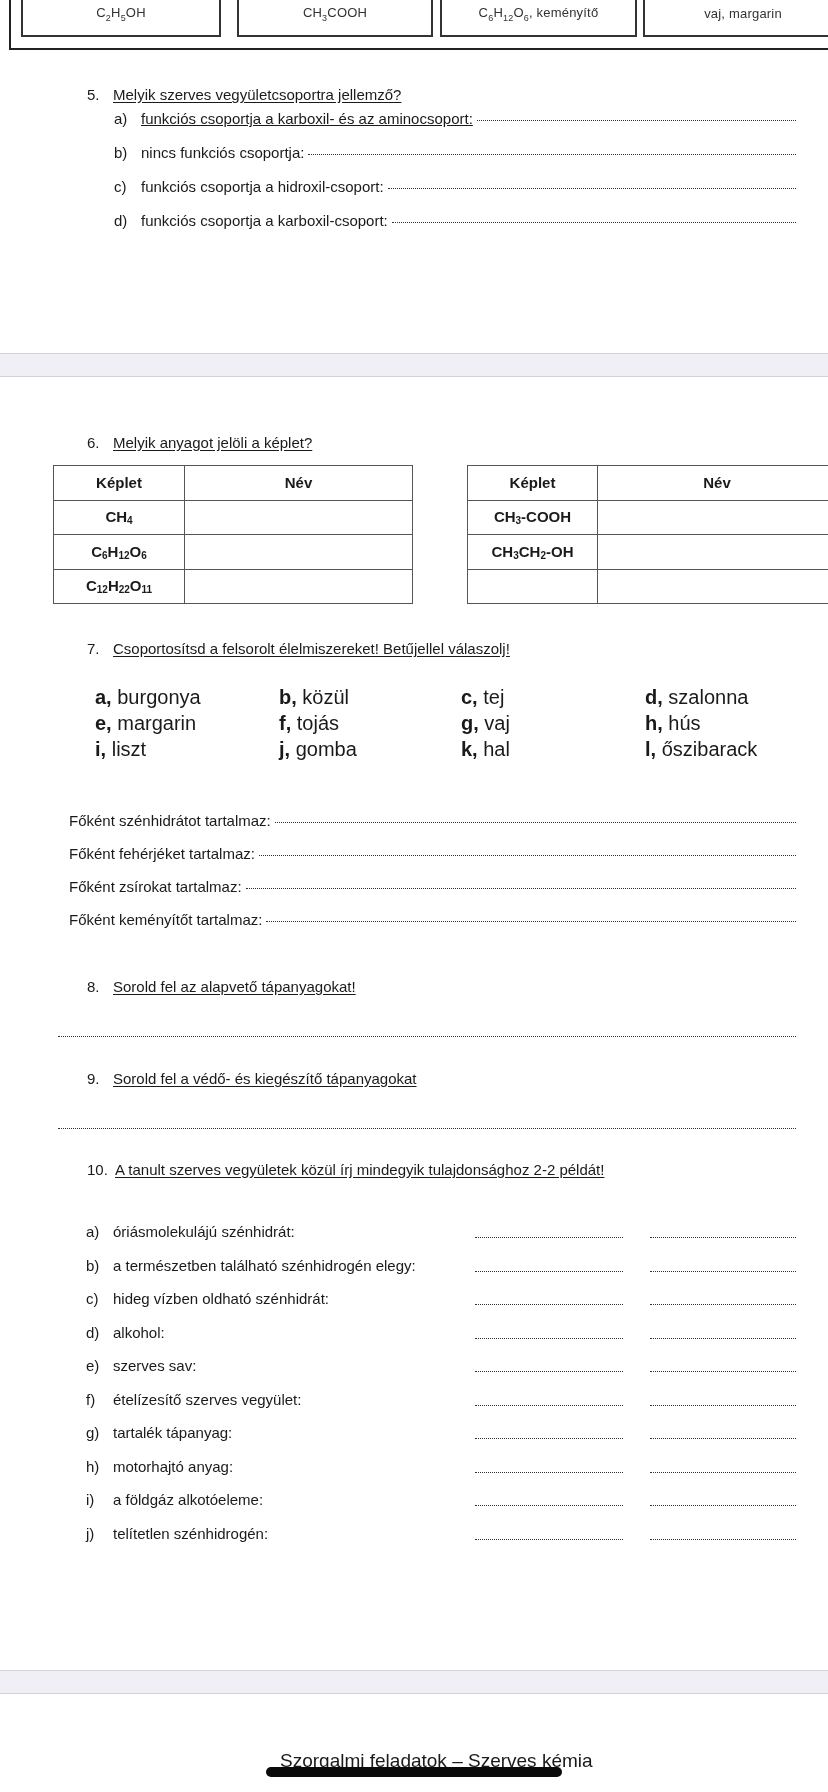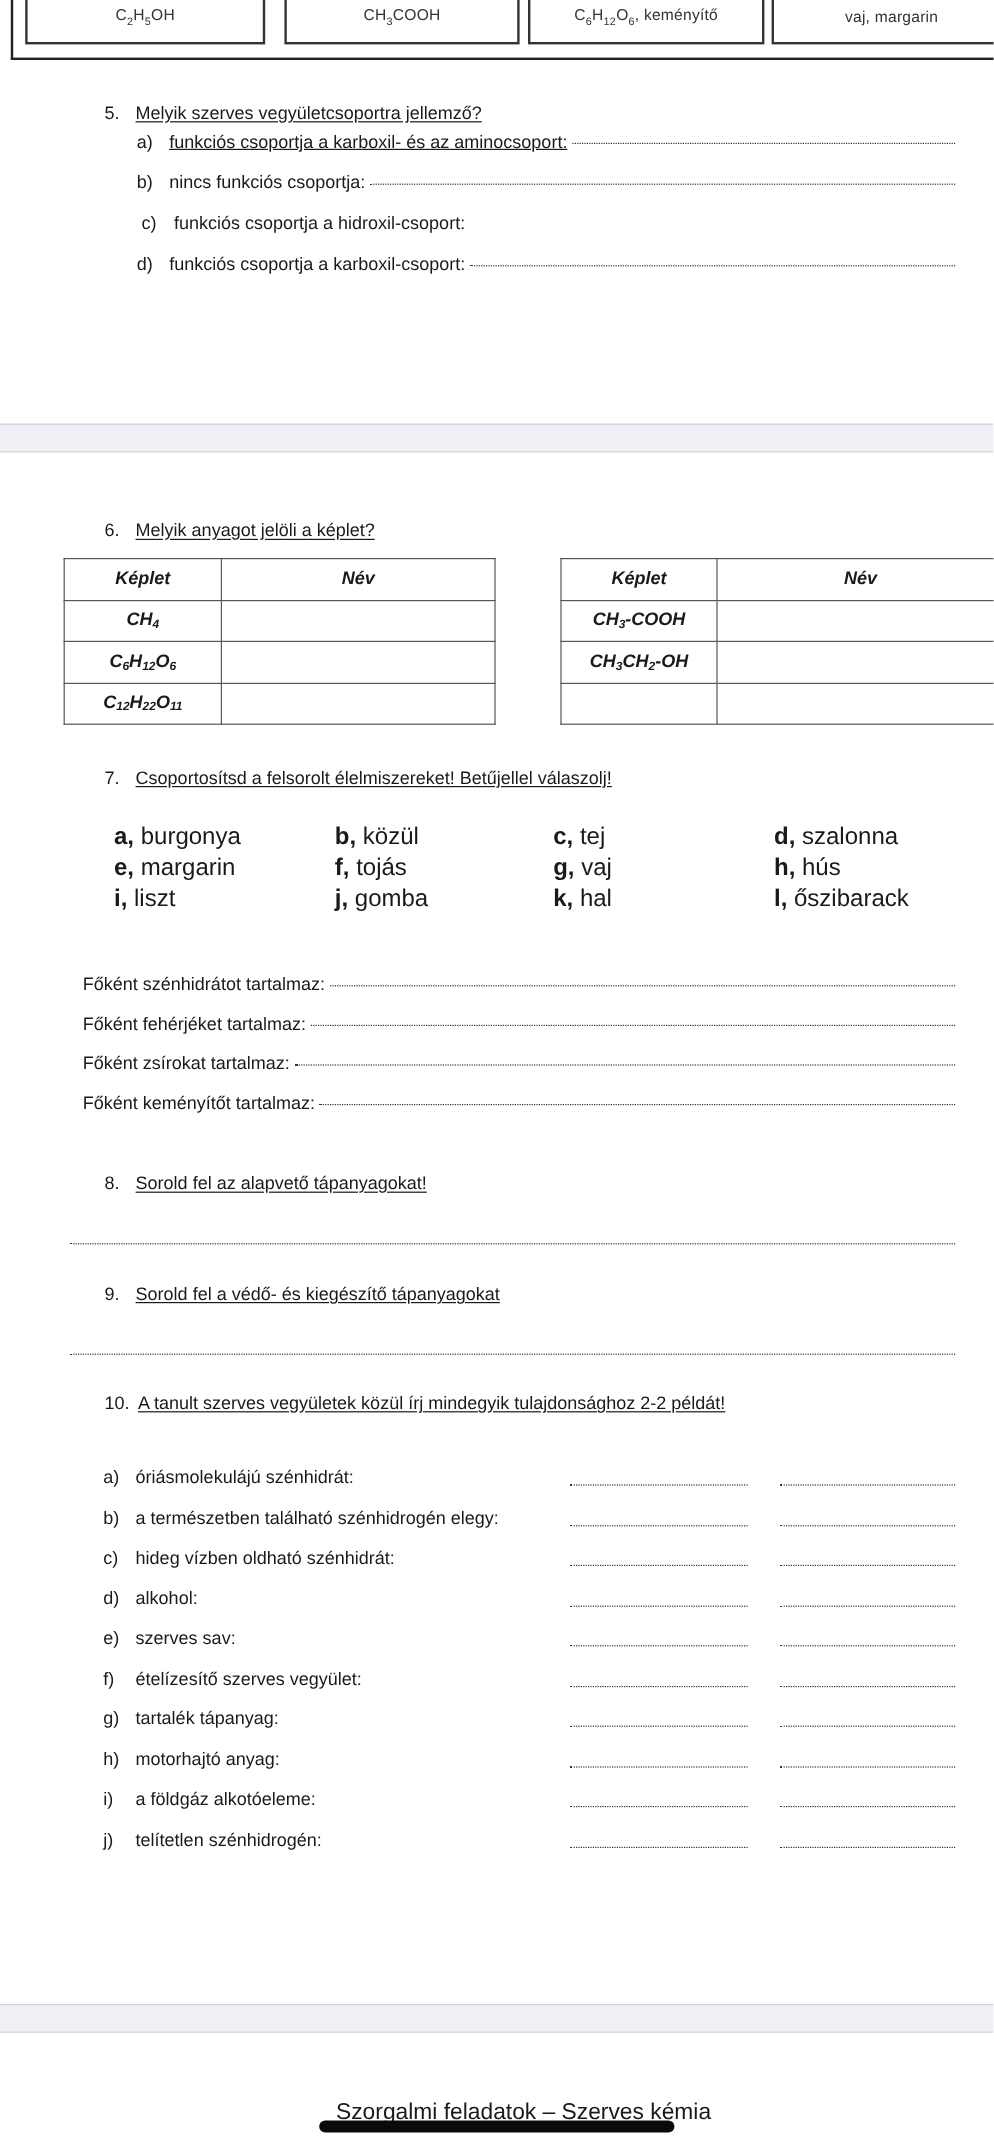--- a/index.html
+++ b/index.html
@@ -19,21 +19,21 @@
   .q-title { font-size: 15px; color: #1a1a1a; white-space: nowrap; }
   .q-title .num { display: inline-block; }
   .q-title .txt { text-decoration: underline; text-underline-offset: 2px; }
 
   .line-row { font-size: 15px; display: flex; align-items: baseline; white-space: nowrap; }
   .line-row .lbl { flex: 0 0 auto; }
   .line-row .sub-letter { display: inline-block; width: 27px; }
   .dots { flex: 1 1 auto; border-bottom: 1.5px dotted #333; margin-left: 4px; height: 1px; transform: translateY(-3px); }
 
   
-  table.formula { position: absolute; border-collapse: collapse; font-size: 15px; font-style: italic; }
+  table.formula { position: absolute; border-collapse: collapse; font-size: 15px; }
   table.formula td, table.formula th { border: 1.3px solid #555; height: 34.5px; text-align: center; vertical-align: middle; font-weight: bold; padding: 0; }
   table.formula td.name { font-weight: normal; }
   table.formula sub { font-size: 10px; vertical-align: -2px; }
 
   
   .food { font-size: 20px; white-space: nowrap; }
   .food b { font-weight: bold; }
 
   .answer-dots { position: absolute; border-bottom: 1.5px dotted #333; height: 1px; }
 
@@ -61,21 +61,21 @@
   <span class="num" style="width:26px;">5.</span><span class="txt">Melyik szerves vegyületcsoportra jellemző?</span>
 </div>
 <div class="abs line-row" style="left:114px;top:110px;width:682px;text-decoration:underline;">
   <span class="lbl"><span class="sub-letter">a)</span><span>funkciós csoportja a karboxil- és az aminocsoport:</span></span>
     <span class="dots"></span>
 </div>
 <div class="abs line-row" style="left:114px;top:144px;width:682px;">
   <span class="lbl"><span class="sub-letter">b)</span><span>nincs funkciós csoportja:</span></span>
     <span class="dots"></span>
 </div>
-<div class="abs line-row" style="left:114px;top:178px;width:682px;flex-direction:column;">
+<div class="abs line-row" style="left:114px;top:178px;width:682px;">
   <span class="lbl"><span class="sub-letter">c)</span><span>funkciós csoportja a hidroxil-csoport:</span></span>
     <span class="dots"></span>
 </div>
 <div class="abs line-row" style="left:114px;top:212px;width:682px;">
   <span class="lbl"><span class="sub-letter">d)</span><span>funkciós csoportja a karboxil-csoport:</span></span>
     <span class="dots"></span>
 </div>
 
 <div class="abs sep" style="top:353px;"></div>
 

